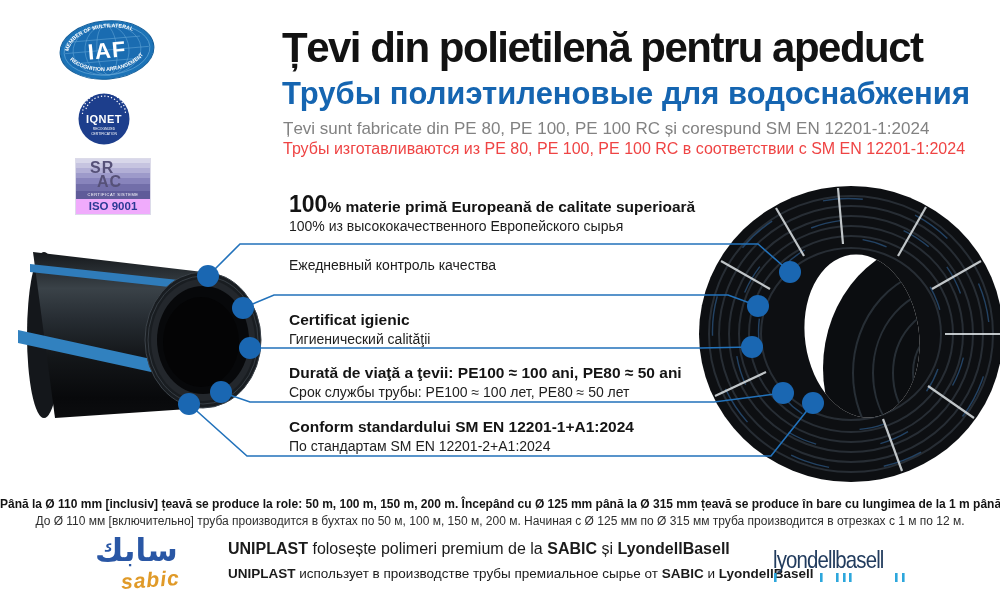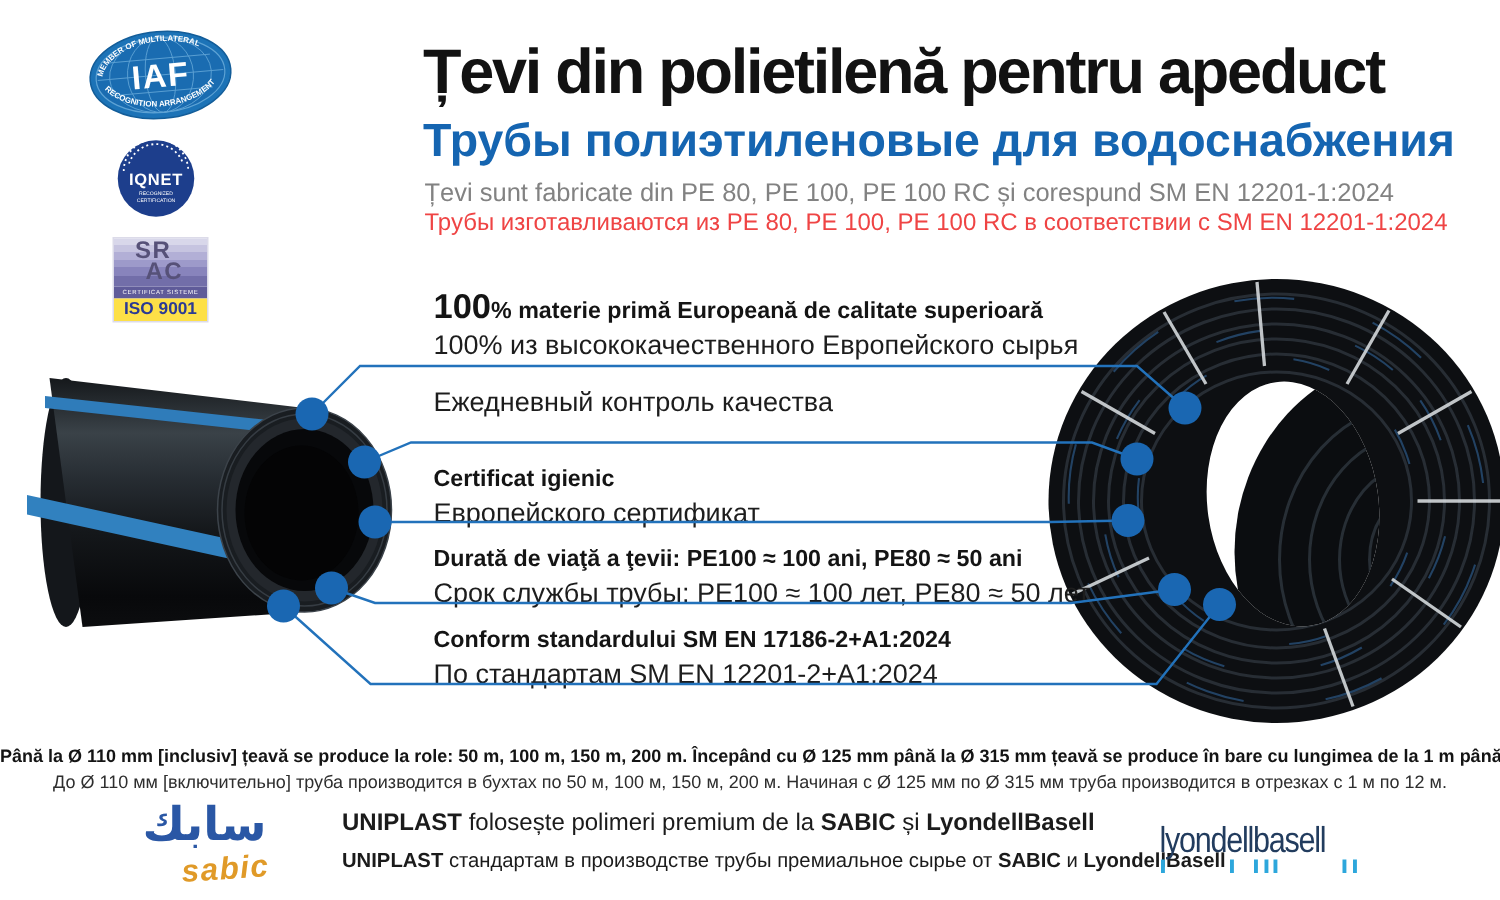--- a/index.html
+++ b/index.html
@@ -9,43 +9,43 @@
   }
   .abs{position:absolute;}
   
   .title-ro{left:282px;top:24px;font-size:42px;font-weight:bold;letter-spacing:-1.5px;color:#121212;white-space:nowrap;}
   .title-ru{left:282px;top:76px;font-size:31px;font-weight:bold;color:#1565b1;white-space:nowrap;}
   .made-ro{left:283px;top:119px;font-size:17px;color:#828282;white-space:nowrap;}
   .made-ru{left:283px;top:140px;font-size:16px;color:#ef4444;white-space:nowrap;}
   
   .feature{position:absolute;left:289px;width:440px;}
   .feature .ro{font-weight:bold;font-size:15.5px;color:#141414;line-height:1.3;white-space:nowrap;}
-  .feature .ru{font-size:18px;color:#1d1d1d;line-height:1.25;margin-top:1px;white-space:nowrap;}
+  .feature .ru{font-size:14px;color:#1d1d1d;line-height:1.25;margin-top:1px;white-space:nowrap;}
   .feature .big{font-size:23px;line-height:1;}
   
   .note{left:0;top:497px;width:1000px;text-align:center;}
   .note .ro{font-size:12px;font-weight:bold;color:#141414;white-space:nowrap;}
   .note .ru{font-size:12px;color:#2e2e2e;margin-top:3px;white-space:nowrap;}
   
   .partner-text{left:228px;top:540px;}
   .partner-text .l1{font-size:16px;color:#1b1b1b;white-space:nowrap;}
   .partner-text .l2{font-size:13.5px;color:#1b1b1b;margin-top:8px;white-space:nowrap;}
   .partner-text b{font-weight:bold;}
   .sabic{left:95px;top:536px;width:115px;height:60px;}
   .sabic .ar{position:absolute;left:0;top:-4px;width:110px;text-align:left;font-size:31px;font-weight:bold;color:#2a57a5;}
   .sabic .lat{position:absolute;left:26px;top:32px;font-size:21px;font-weight:bold;font-style:italic;color:#e09a28;transform:rotate(-4deg);letter-spacing:1px;}
   
-  .srac{left:75px;top:158px;width:64px;height:57px;border:1px solid #dcdbe9;box-sizing:border-box;display:flex;flex-direction:column;}
+  .srac{left:75px;top:158px;width:76px;height:57px;border:1px solid #dcdbe9;box-sizing:border-box;display:flex;flex-direction:column;}
   .srac-stripes{flex:1;position:relative;
     background:linear-gradient(#d8d7ea 0 14%,#c6c4e0 14% 28%,#b2afd6 28% 44%,#9d9aca 44% 60%,#8884bc 60% 78%,#726ea9 78% 100%);}
   .srac-sr,.srac-ac{position:absolute;font-size:16px;font-weight:bold;color:#565178;letter-spacing:1px;line-height:1;}
   .srac-sr{left:14px;top:1px;}
   .srac-ac{left:21px;top:15px;}
   .srac-band{height:8px;background:#5f5b99;color:#fff;font-size:4px;text-align:center;line-height:8px;letter-spacing:.5px;overflow:hidden;}
-  .srac-iso{height:15px;background:#fde047;color:#2b3a94;font-size:11.5px;font-weight:bold;text-align:center;line-height:15px;}
+  .srac-iso{height:15px;background:#f0abfc;color:#2b3a94;font-size:11.5px;font-weight:bold;text-align:center;line-height:15px;}
   svg text{font-family:"Liberation Sans","DejaVu Sans",sans-serif;}
 </style>
 </head>
 <body>
 
 <div class="canvas">
 
   <svg class="abs" style="left:57px;top:19px;" width="100" height="62" viewBox="0 0 100 62">
     <g transform="rotate(-5 50 31)">
       <ellipse cx="50" cy="31" rx="47" ry="29" fill="#1c73b7" stroke="#135d99" stroke-width="1"></ellipse>
@@ -162,28 +162,28 @@
 
   <div class="feature" style="top:193px;">
     <div class="ro"><span class="big">100</span><span>% materie primă Europeană de calitate superioară</span></div>
     <div class="ru">100% из высококачественного Европейского сырья</div>
   </div>
   <div class="feature" style="top:256px;">
     <div class="ru">Ежедневный контроль качества</div>
   </div>
   <div class="feature" style="top:310px;">
     <div class="ro">Certificat igienic</div>
-    <div class="ru">Европейского сертификат</div>
+    <div class="ru">Гигиенический calităţii</div>
   </div>
   <div class="feature" style="top:363px;">
     <div class="ro">Durată de viaţă a ţevii: PE100 ≈ 100 ani, PE80 ≈ 50 ani</div>
     <div class="ru">Срок службы трубы: PE100 ≈ 100 лет, PE80 ≈ 50 лет</div>
   </div>
   <div class="feature" style="top:417px;">
-    <div class="ro">Conform standardului SM EN 17186-2+A1:2024</div>
+    <div class="ro">Conform standardului SM EN 12201-1+A1:2024</div>
     <div class="ru">По стандартам SM EN 12201-2+A1:2024</div>
   </div>
 
   <svg class="abs" style="left:0;top:0;" width="1000" height="600" viewBox="0 0 1000 600" pointer-events="none">
     <g fill="none" stroke="#2272bb" stroke-width="1.6">
       <polyline points="208,276 240,244 758,244 790,272"></polyline>
       <polyline points="243,308 274,295 728,295 758,306"></polyline>
       <polyline points="250,348 700,348 752,347"></polyline>
       <polyline points="221,392 250,402 714,402 783,393"></polyline>
       <polyline points="189,404 247,456 771,456 813,403"></polyline>
@@ -207,21 +207,21 @@
     <div class="ru">До Ø 110 мм [включительно] труба производится в бухтах по 50 м, 100 м, 150 м, 200 м. Начиная с Ø 125 мм по Ø 315 мм труба производится в отрезках с 1 м по 12 м.</div>
   </div>
 
   <div class="abs sabic">
     <div class="ar">سابك</div>
     <div class="lat">sabic</div>
   </div>
 
   <div class="abs partner-text">
     <div class="l1"><b>UNIPLAST</b><span> folosește polimeri premium de la </span><b>SABIC</b><span> și </span><b>LyondellBasell</b></div>
-    <div class="l2"><b>UNIPLAST</b><span> стандартам в производстве трубы премиальное сырье от </span><b>SABIC</b><span> и </span><b>LyondellBasell</b></div>
+    <div class="l2"><b>UNIPLAST</b><span> использует в производстве трубы премиальное сырье от </span><b>SABIC</b><span> и </span><b>LyondellBasell</b></div>
   </div>
 
   <svg class="abs" style="left:773px;top:546px;" width="140" height="42" viewBox="0 0 140 42">
     <text x="0" y="22" font-size="24" fill="#223c5e" letter-spacing="-1" transform="scale(0.85 1)">lyondellbasell</text>
     <g fill="#2da7dc">
       <rect x="1" y="27" width="2.6" height="9"></rect>
       <rect x="47" y="27" width="2.6" height="9"></rect>
       <rect x="63" y="27" width="2.6" height="9"></rect>
       <rect x="70" y="27" width="2.6" height="9"></rect>
       <rect x="76" y="27" width="2.6" height="9"></rect>

